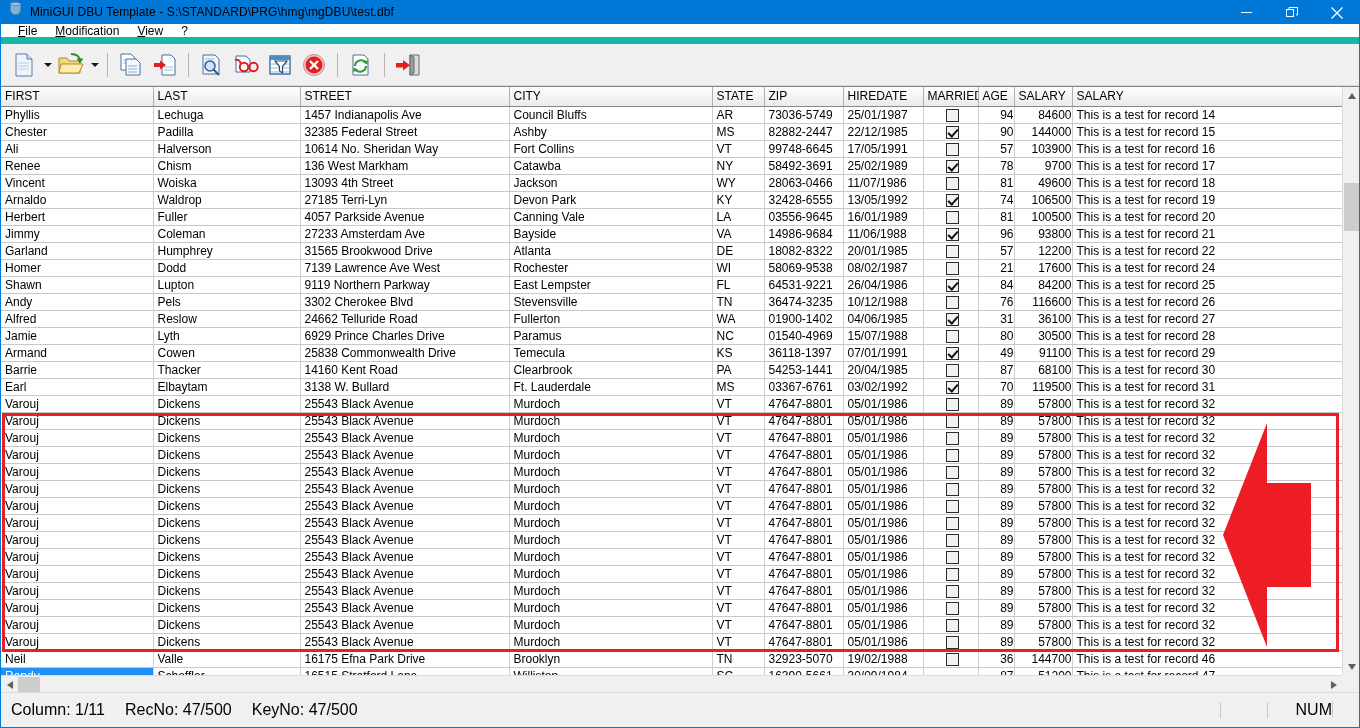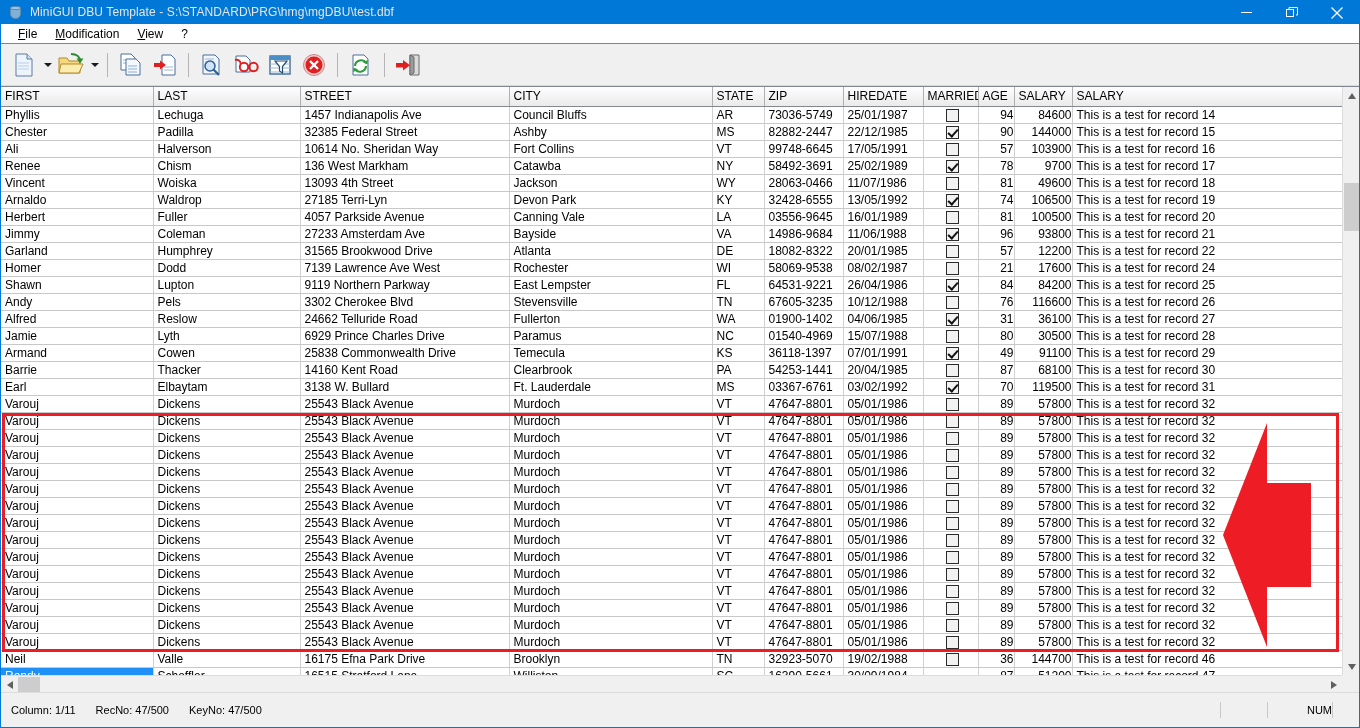--- a/index.html
+++ b/index.html
@@ -15,22 +15,22 @@
     position: relative;
     display: flex; flex-direction: column;
     border: 1px solid #0078d7;
     background: #f0f0f0;
   }
 
   
   #titlebar {
     height: 23px; min-height: 23px;
     background: #0078d7;
-    display: flex; align-items: center;
-    color: #e5e5e5;
+    display: flex; 
+    color: #000000;
     position: relative;
   }
   #title-icon {
     width: 16px; height: 16px;
     margin: 0 6px 0 7px;
     position: relative; flex: none;
   }
   #title-icon .cyl-top {
     position: absolute; left: 2px; top: 1px; width: 11px; height: 4px;
     background: #9fc7e8; border: 1px solid #5d89ab; border-radius: 50%;
@@ -54,21 +54,21 @@
     color: #ffffff;
   }
   .win-btn svg { display: block; }
 
   
   #menubar {
     height: 20px; min-height: 20px;
     background: #ffffff;
     display: flex; align-items: center;
     padding-left: 8px;
-    border-bottom: 1px solid #14b8a6;
+    border-bottom: 7px solid #14b8a6;
   }
   .menu-item {
     font-size: 12px; color: #000000;
     padding: 0 9px; line-height: 20px;
     white-space: nowrap;
   }
   .menu-item .mn { text-decoration: underline; }
 
   
   #toolbar {
@@ -194,21 +194,21 @@
     color: #606060; font-size: 9px;
     width: 17px; height: 17px;
   }
   .sb-thumb { position: absolute; background: #cdcdcd; }
 
   
   #statusbar {
     height: 35px; min-height: 24px;
     background: #f0f0f0;
     display: flex; align-items: center;
-    font-size: 11px; color: #000000;
+    font-size: 16px; color: #000000;
     border-top: 1px solid #dcdcdc;
     position: relative;
   }
   .sb-field {
     padding: 0 10px; line-height: 24px; white-space: nowrap;
   }
   .sb-gap { flex: 1; }
   .sb-cell-div {
     width: 1px; height: 16px; background: #c8c8c8;
   }
@@ -564,21 +564,21 @@
               <td class="num">84</td>
               <td class="num">84200</td>
               <td>This is a test for record 25</td>
             </tr>
             <tr>
               <td>Andy</td>
               <td>Pels</td>
               <td>3302 Cherokee Blvd</td>
               <td>Stevensville</td>
               <td>TN</td>
-              <td>67605-3235</td>
+              <td>36474-3235</td>
               <td>10/12/1988</td>
               <td class="chk"><span class="cbox"></span></td>
               <td class="num">76</td>
               <td class="num">116600</td>
               <td>This is a test for record 26</td>
             </tr>
             <tr>
               <td>Alfred</td>
               <td>Reslow</td>
               <td>24662 Telluride Road</td>

